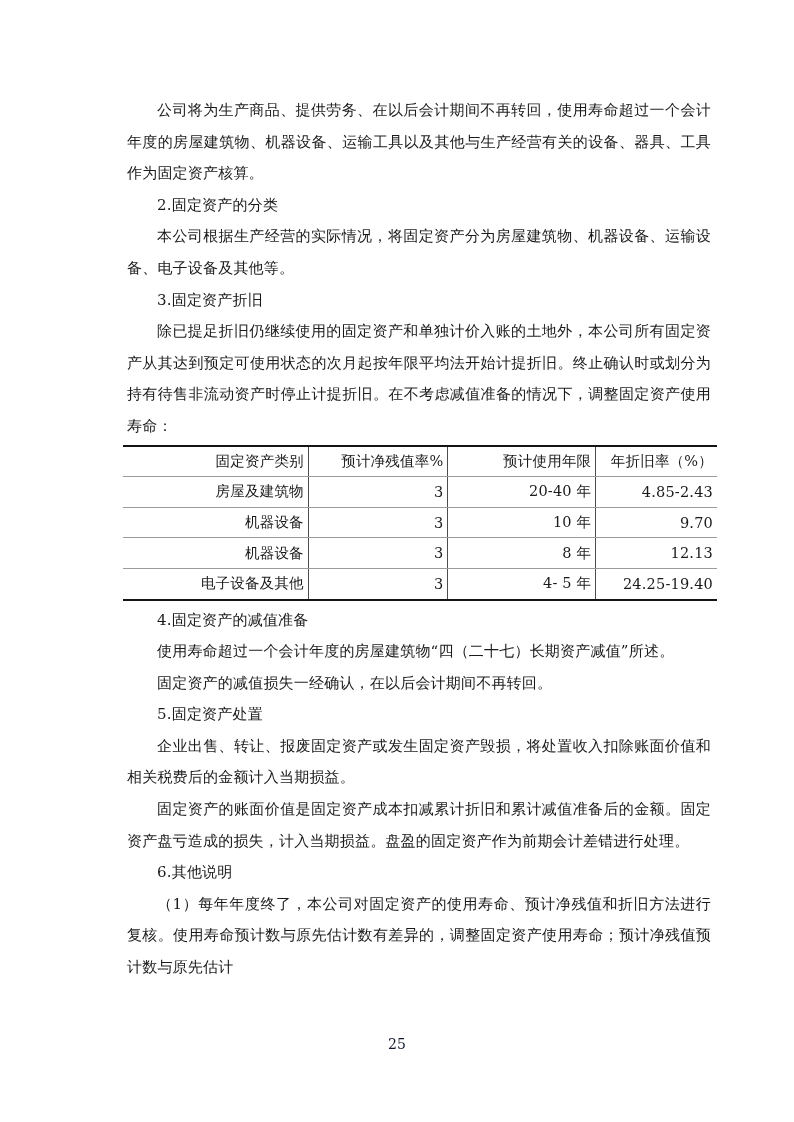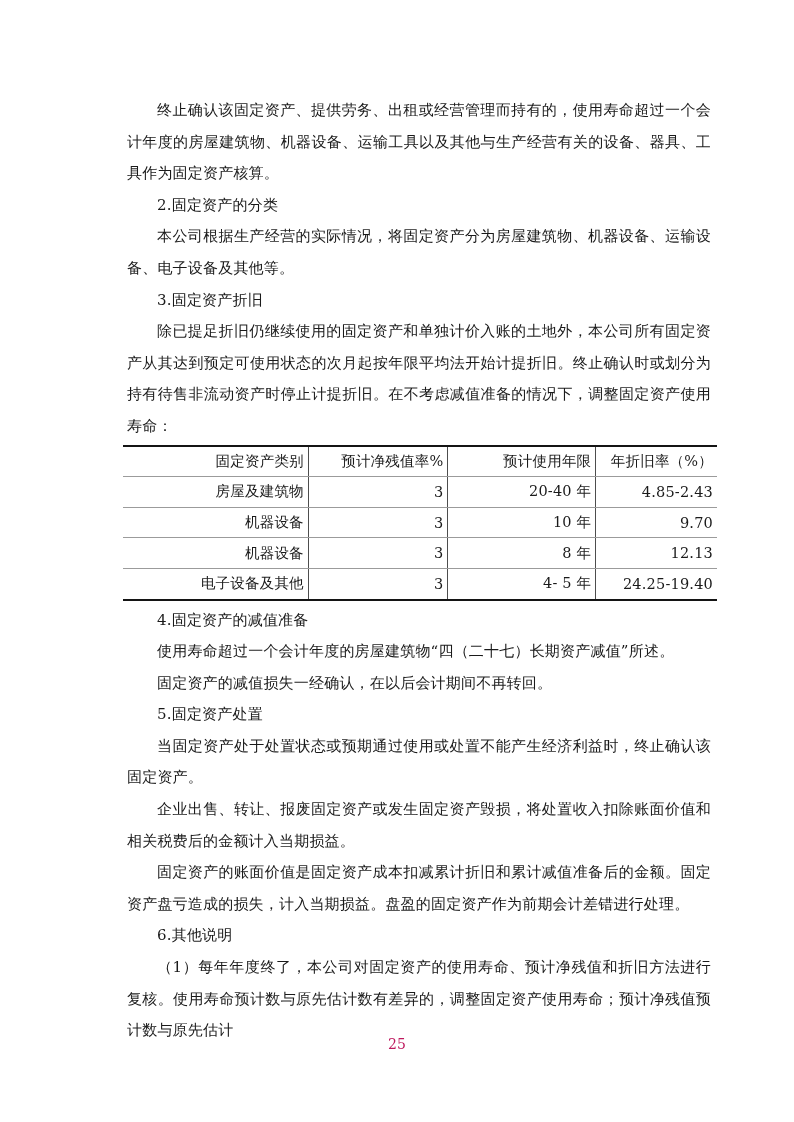--- a/index.html
+++ b/index.html
@@ -58,30 +58,30 @@
   .dep tbody tr:last-child td {
     border-bottom: none;
   }
   .page-number {
     position: absolute;
     left: 0;
     top: 1036px;
     width: 100%;
     text-align: center;
     font-size: 14px;
-    color: #be185d;
+    color: #0f172a;
   }
 </style>
 </head>
 <body>
 
 <div class="page">
   <div class="content">
 
-    <p class="para">终止确认该固定资产、提供劳务、出租或经营管理而持有的，使用寿命超过一个会计年度的房屋建筑物、机器设备、运输工具以及其他与生产经营有关的设备、器具、工具作为固定资产核算。</p>
+    <p class="para">公司将为生产商品、提供劳务、在以后会计期间不再转回，使用寿命超过一个会计年度的房屋建筑物、机器设备、运输工具以及其他与生产经营有关的设备、器具、工具作为固定资产核算。</p>
     <p class="para">2.固定资产的分类</p>
     <p class="para">本公司根据生产经营的实际情况，将固定资产分为房屋建筑物、机器设备、运输设备、电子设备及其他等。</p>
     <p class="para">3.固定资产折旧</p>
     <p class="para">除已提足折旧仍继续使用的固定资产和单独计价入账的土地外，本公司所有固定资产从其达到预定可使用状态的次月起按年限平均法开始计提折旧。终止确认时或划分为持有待售非流动资产时停止计提折旧。在不考虑减值准备的情况下，调整固定资产使用寿命：</p>
 
     <table class="dep">
       <colgroup>
         <col style="width:31.2%">
         <col style="width:23.5%">
         <col style="width:24.9%">
@@ -120,21 +120,20 @@
           <td>4- 5 年</td>
           <td>24.25-19.40</td>
         </tr>
       </tbody>
     </table>
 
     <p class="para">4.固定资产的减值准备</p>
     <p class="para">使用寿命超过一个会计年度的房屋建筑物“四（二十七）长期资产减值”所述。</p>
     <p class="para">固定资产的减值损失一经确认，在以后会计期间不再转回。</p>
     <p class="para">5.固定资产处置</p>
-    <p class="para">当固定资产处于处置状态或预期通过使用或处置不能产生经济利益时，终止确认该固定资产。</p>
     <p class="para">企业出售、转让、报废固定资产或发生固定资产毁损，将处置收入扣除账面价值和相关税费后的金额计入当期损益。</p>
     <p class="para">固定资产的账面价值是固定资产成本扣减累计折旧和累计减值准备后的金额。固定资产盘亏造成的损失，计入当期损益。盘盈的固定资产作为前期会计差错进行处理。</p>
     <p class="para">6.其他说明</p>
     <p class="para">（1）每年年度终了，本公司对固定资产的使用寿命、预计净残值和折旧方法进行复核。使用寿命预计数与原先估计数有差异的，调整固定资产使用寿命；预计净残值预计数与原先估计</p>
 
   </div>
 
   <div class="page-number">25</div>
 </div>
 

